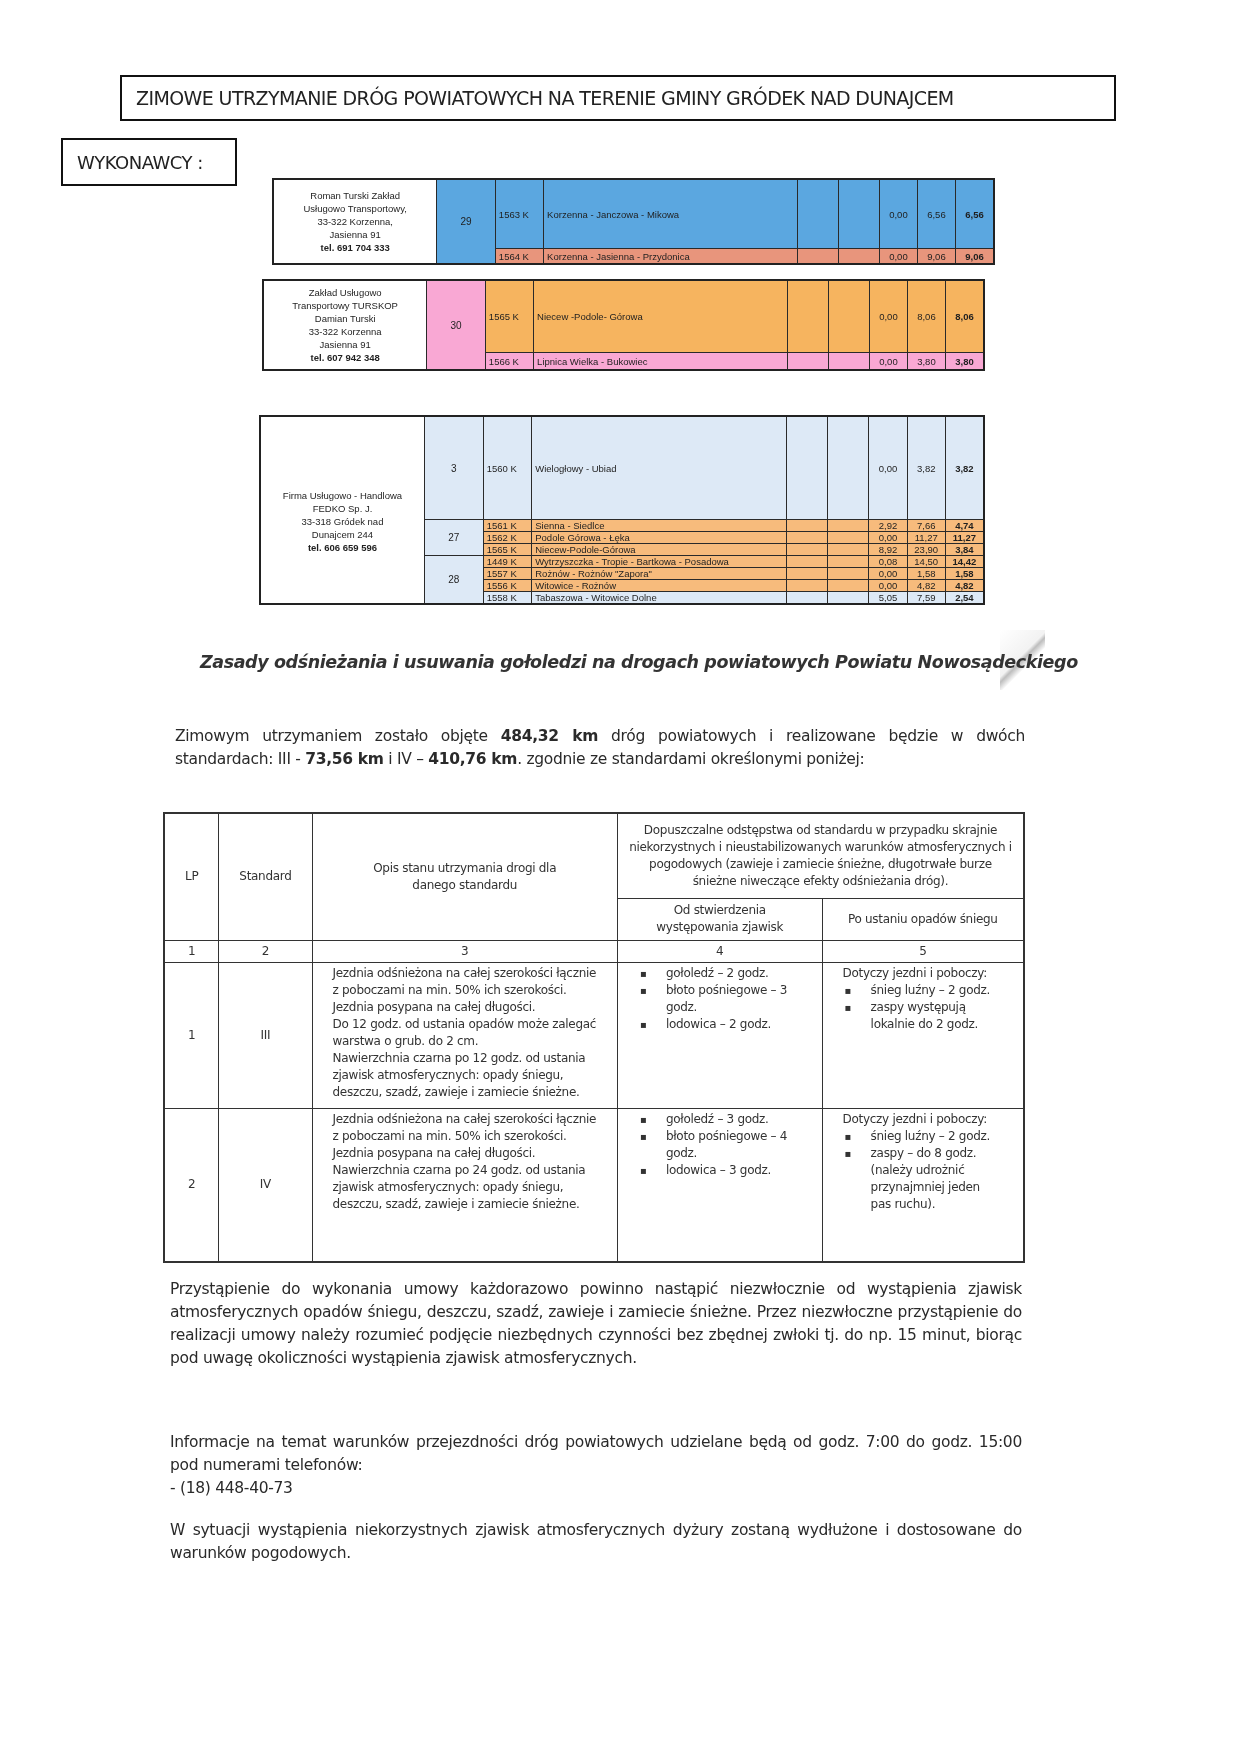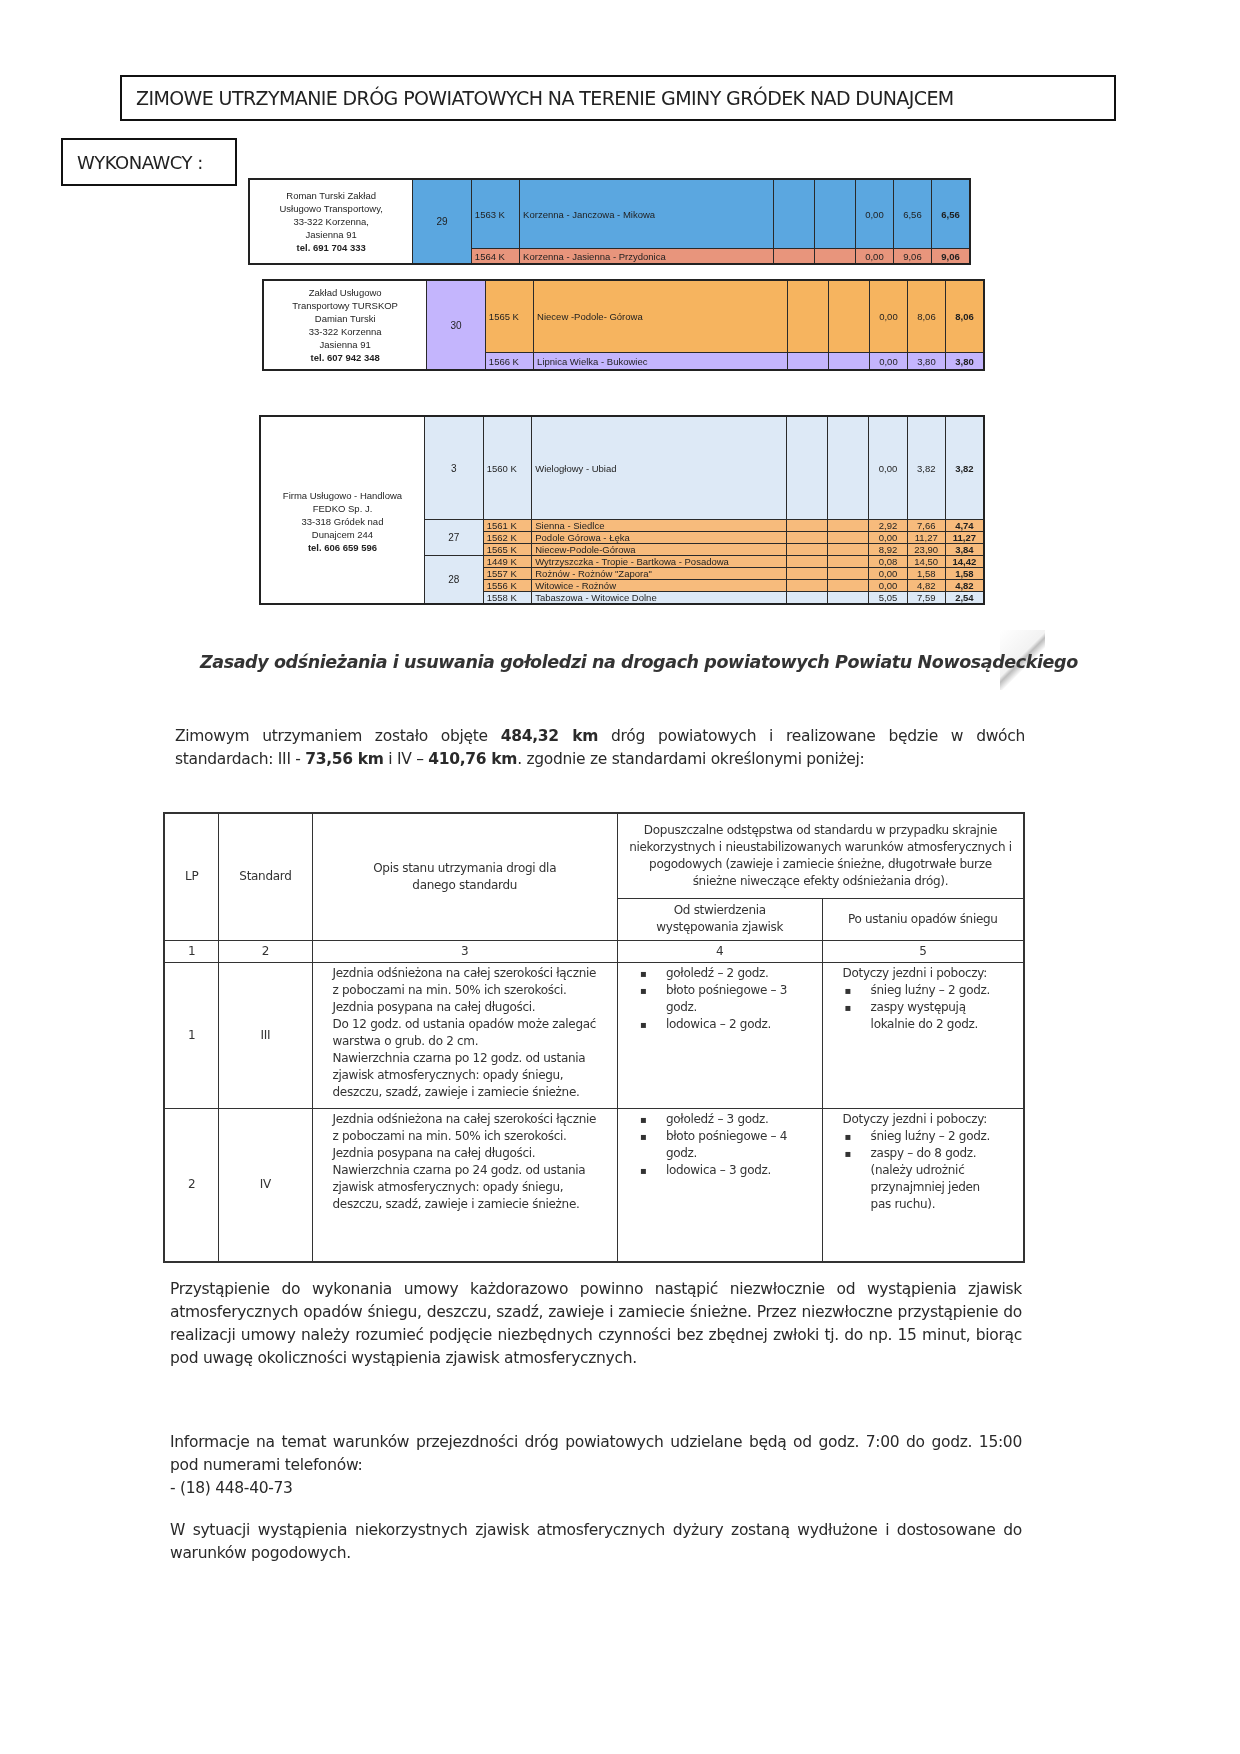--- a/index.html
+++ b/index.html
@@ -14,21 +14,21 @@
   table.roads td.firm { background:#fff; text-align:center; white-space:normal; line-height:13px; width:152px; font-size:9.5px; }
   table.roads td.grp { text-align:center; width:50px; font-size:10px; }
   table.roads td.code { width:40px; }
   table.roads td.name { width:240px; }
   table.roads td.blank { width:33px; }
   table.roads td.num { width:30px; text-align:center; }
   table.roads td.numb { width:30px; text-align:center; font-weight:bold; }
 
   .t1 td { background:#5ba7e0; }
   .t1 tr.hl td.code, .t1 tr.hl td.name, .t1 tr.hl td.blank, .t1 tr.hl td.num, .t1 tr.hl td.numb { background:#e8957c; }
-  .t2 td { background:#c4b5fd; }
+  .t2 td { background:#f9a8d4; }
   .t2 tr.hl td.code, .t2 tr.hl td.name, .t2 tr.hl td.blank, .t2 tr.hl td.num, .t2 tr.hl td.numb { background:#f6b45f; }
   .t3 td { background:#dde9f6; }
   .t3 tr.hl td.code, .t3 tr.hl td.name, .t3 tr.hl td.blank, .t3 tr.hl td.num, .t3 tr.hl td.numb { background:#f7bb7c; }
 
   .section-heading { left:200px; top:652px; font-family:"DejaVu Sans", sans-serif; font-style:italic; font-weight:bold; font-size:17.5px; color:#333; letter-spacing:-0.4px; }
   .corner-fold { left:1000px; top:630px; width:45px; height:60px; background:linear-gradient(135deg, #ffffff 0%, #f2f2f2 45%, #bdbdbd 50%, #ffffff 60%); }
   .para { font-family:"DejaVu Sans", sans-serif; font-size:15.5px; color:#2a2a2a; line-height:23px; text-align:justify; letter-spacing:-0.3px; }
   .p-intro { left:175px; top:725px; width:850px; }
   .p-intro b { font-weight:bold;margin-top:16px; }
 
@@ -47,21 +47,21 @@
 </head>
 <body>
 
 <div class="abs title-box">
   <span>ZIMOWE UTRZYMANIE DRÓG POWIATOWYCH NA TERENIE GMINY GRÓDEK NAD DUNAJCEM</span>
 </div>
 <div class="abs contractors-box">
   <span>WYKONAWCY :</span>
 </div>
 
-<table class="roads t1" style="left:248px; top:178px; width:723px; height:87px;">
+<table class="roads t1" style="left:272px; top:178px; width:723px; height:87px;">
   <tbody>
       <tr class="r0" style="height:43px;">
     <td class="firm" rowspan="2">
       <div>Roman Turski Zakład</div>
       <div>Usługowo Transportowy,</div>
       <div>33-322 Korzenna,</div>
       <div>Jasienna 91</div>
       <div style="font-weight:bold">tel. 691 704 333</div>
     </td>
     <td class="grp" rowspan="2">29</td>

